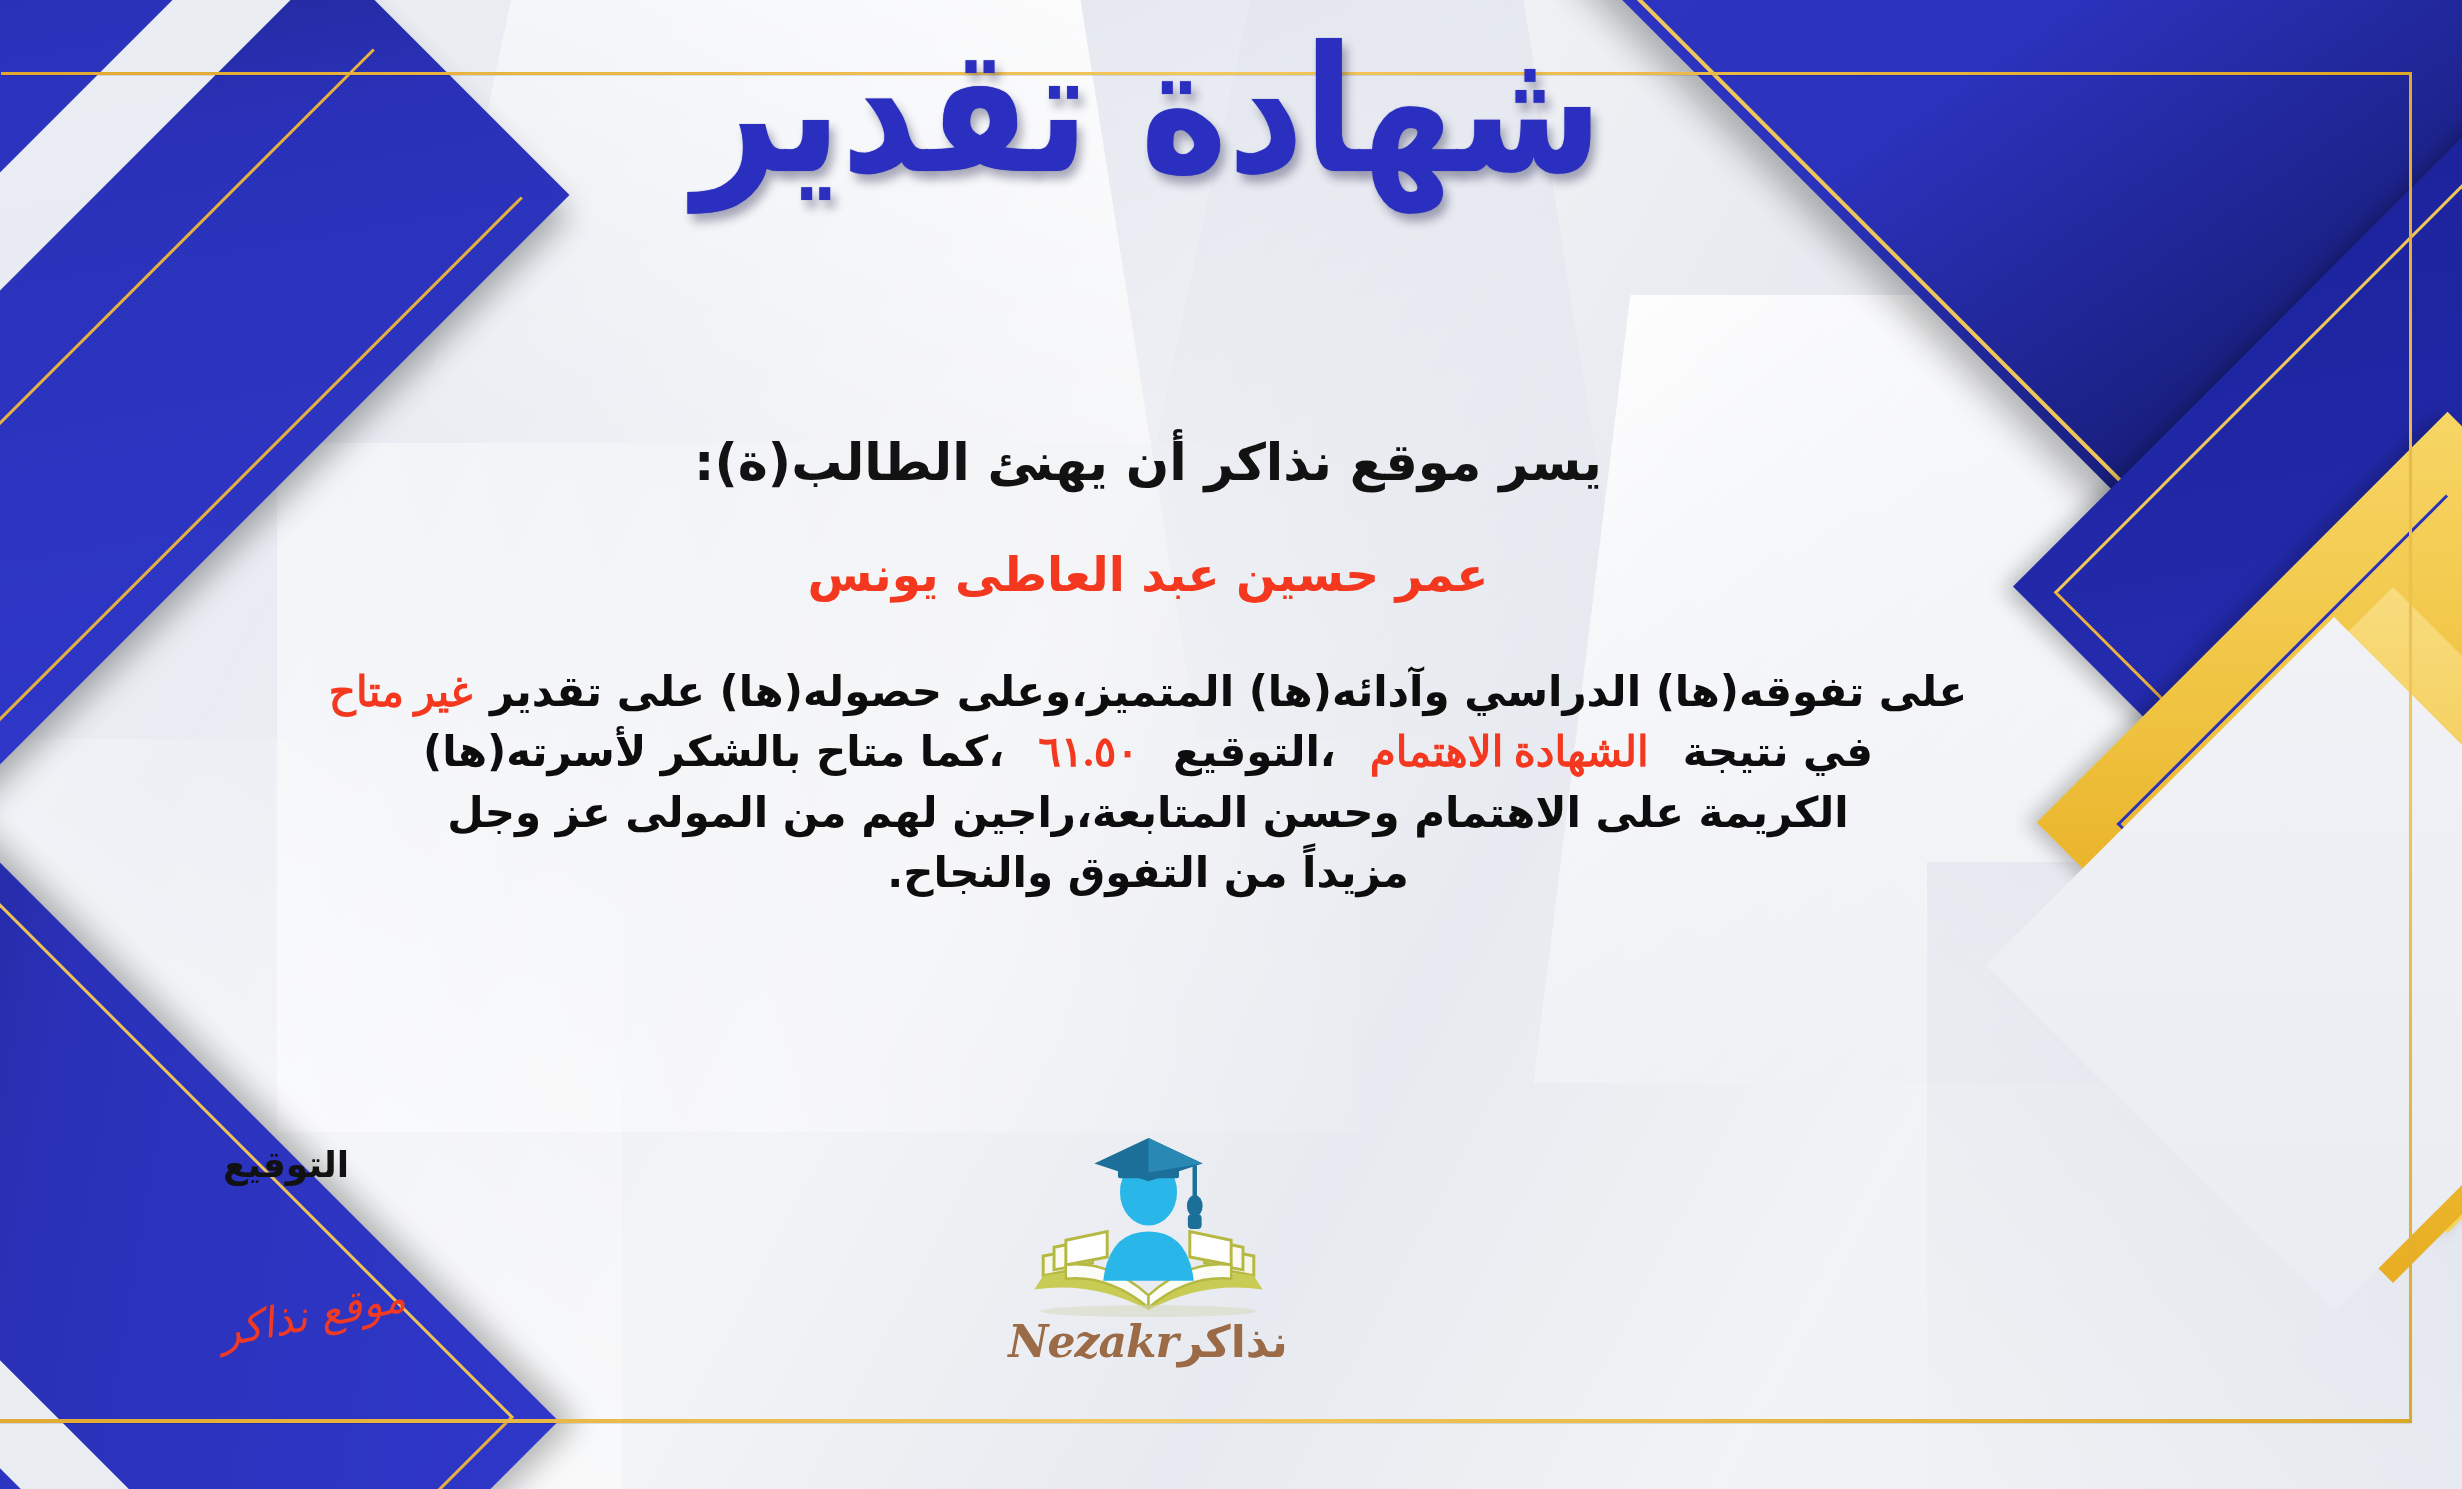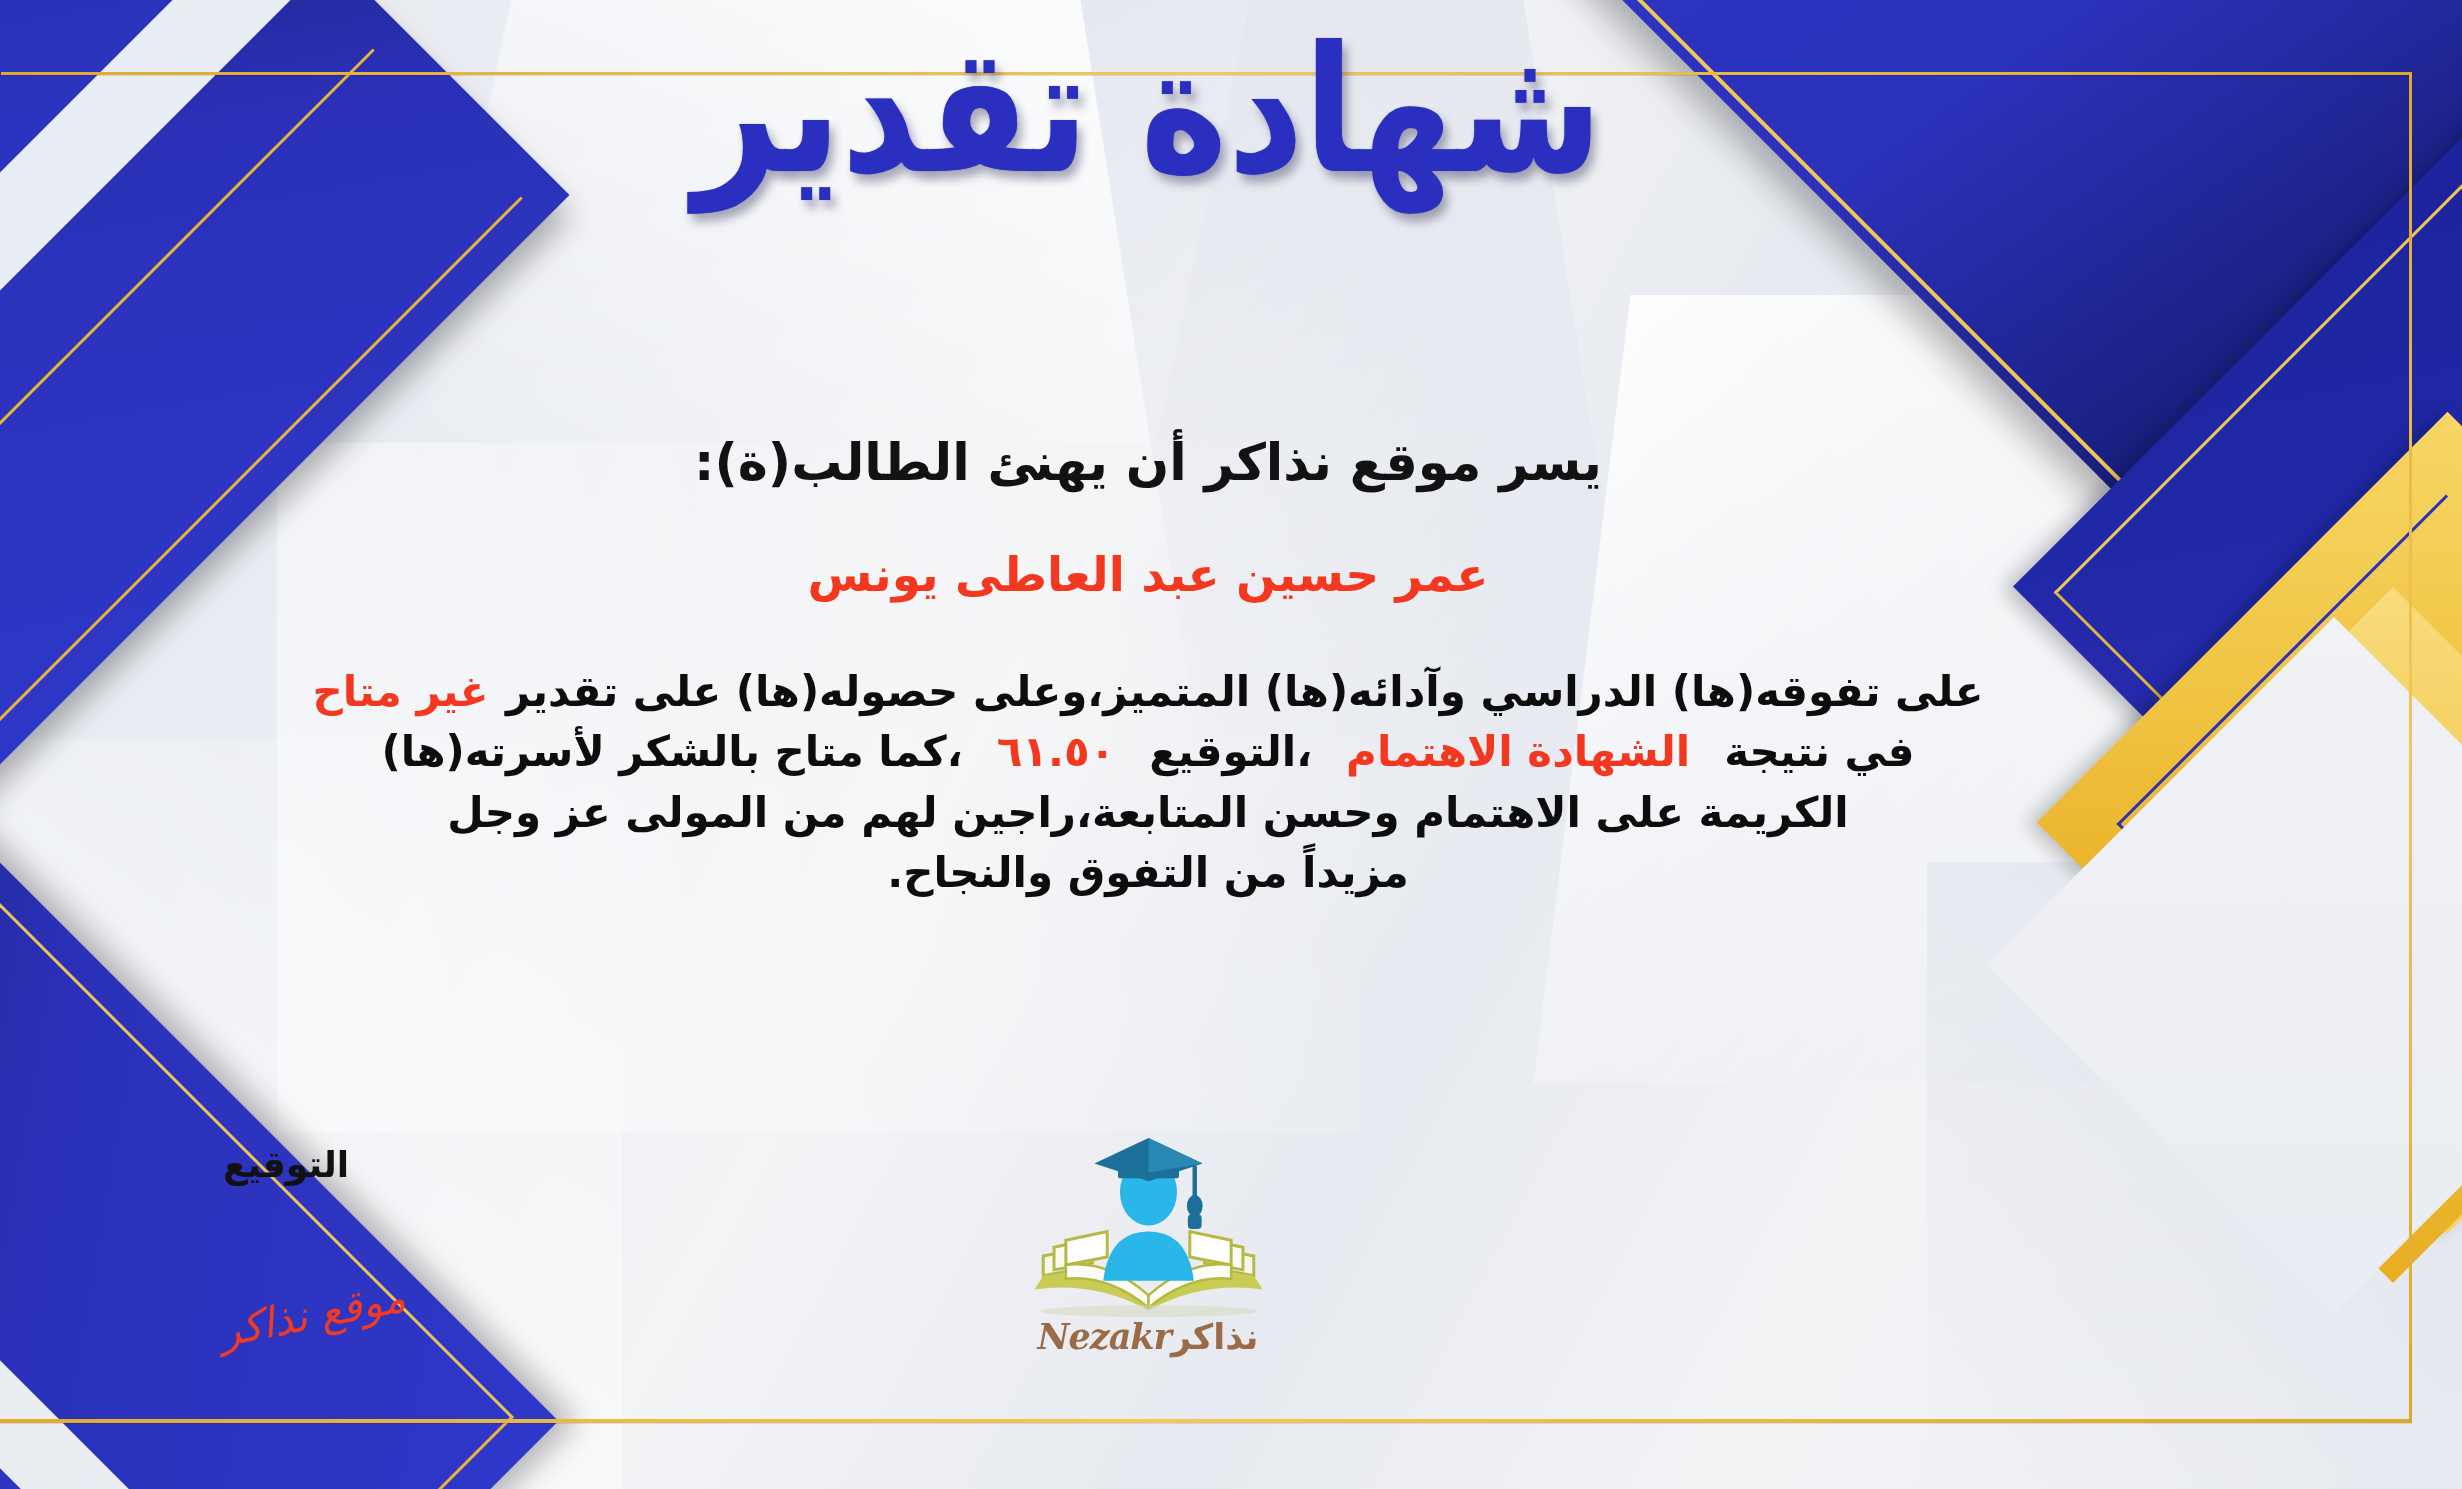--- a/index.html
+++ b/index.html
@@ -177,21 +177,21 @@
     left:74px;
     right:74px;
     direction:rtl;
     text-align:center;
     font-size:42px;
     font-weight:600;
     color:#0d0d0d;
     line-height:1.44;
   }
   .body-line{white-space:nowrap;}
-  .hl{color:#f3381f;font-weight:700;}
+  .hl{color:#f3381f;font-weight:700;font-family:Liberation Serif, serif;}
   .gap{display:inline-block;width:34px;}
   .gap-sm{display:inline-block;width:17.7px;}
 
   .signature-label{
     position:absolute;top:1144px;left:389px;
     font-size:36px;font-weight:600;color:#111;direction:rtl;
   }
   .signature-mark{
     position:absolute;top:1290px;left:384px;
     font-size:42px;
@@ -207,21 +207,21 @@
 
   
   .logo{
     position:absolute;top:1133px;left:50%;
     transform:translateX(-50%);
     width:374px;text-align:center;
   }
   .logo-mark{width:305px;height:192px;margin:0 auto;display:block;}
   .logo-text{
     margin-top:-8.9px;
-    font-size:35px;
+    font-size:44px;
     font-weight:800;
     color:#9b6a46;
     direction:rtl;
     letter-spacing:-1px;
     white-space:nowrap;
     font-family:"DejaVu Sans","Liberation Sans",sans-serif;
   }
   .logo-text .latin{font-family:"DejaVu Serif","Liberation Serif",serif;font-style:italic;}
 </style>
 </head>

